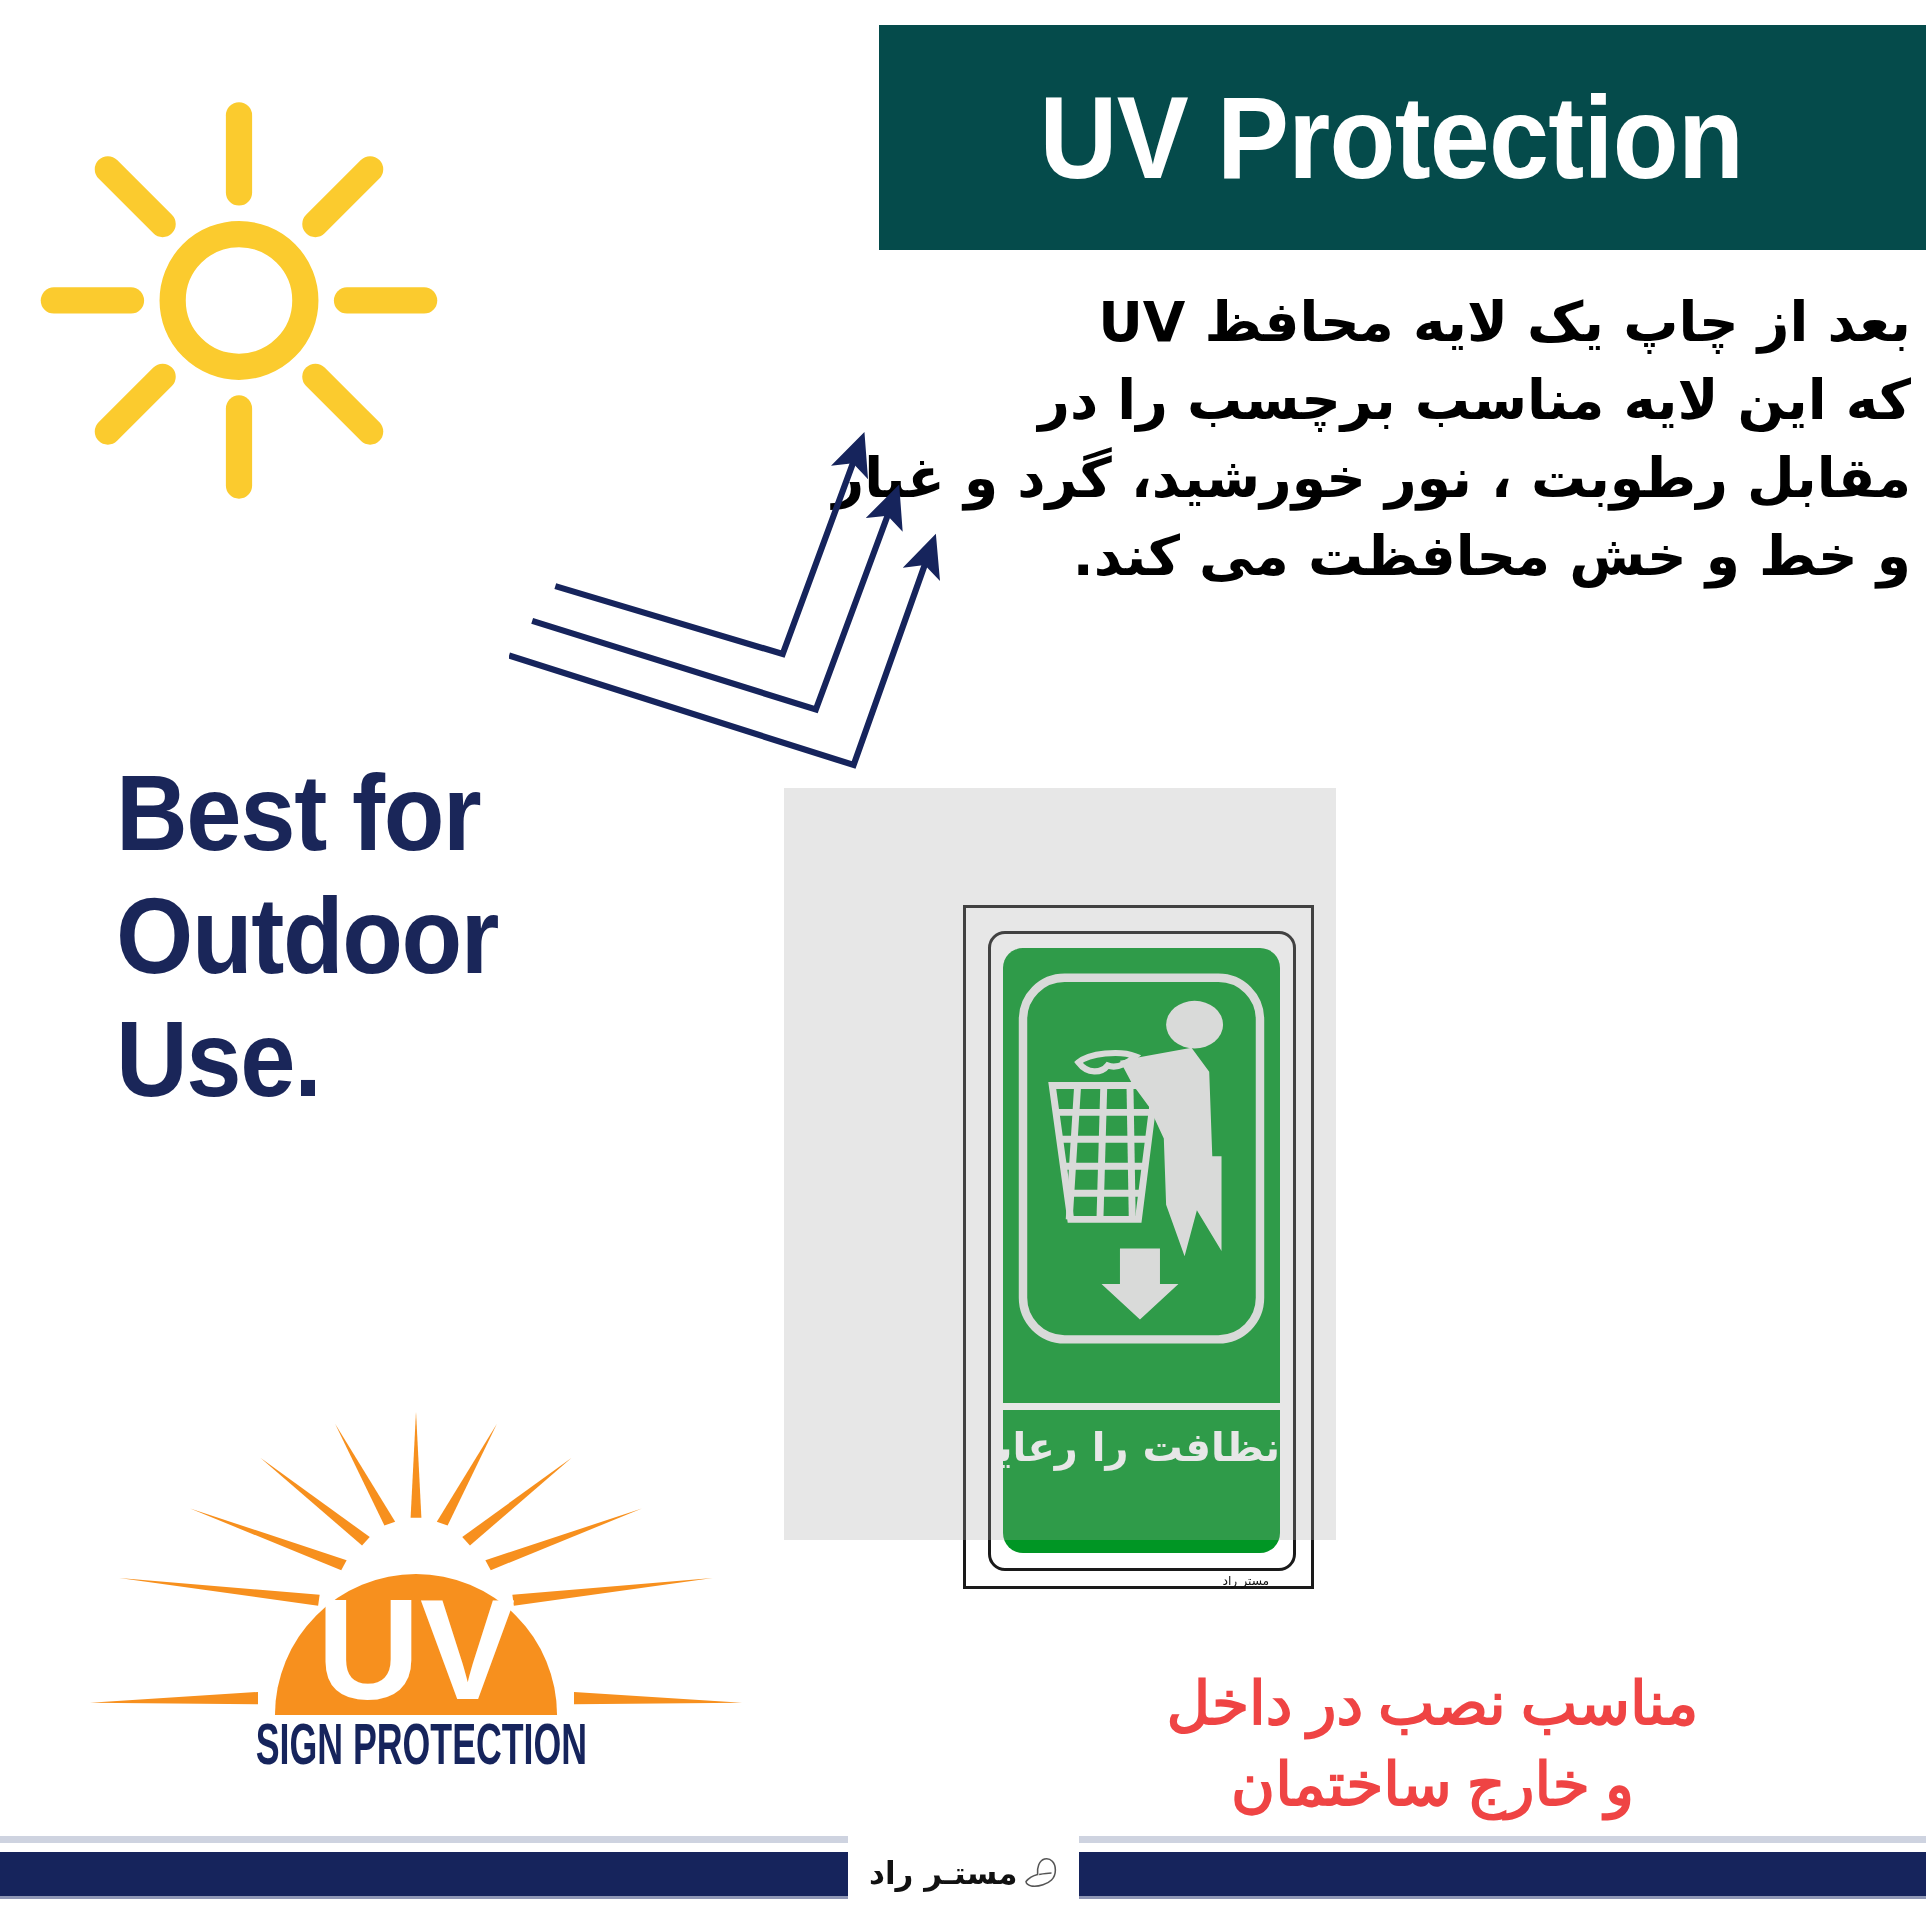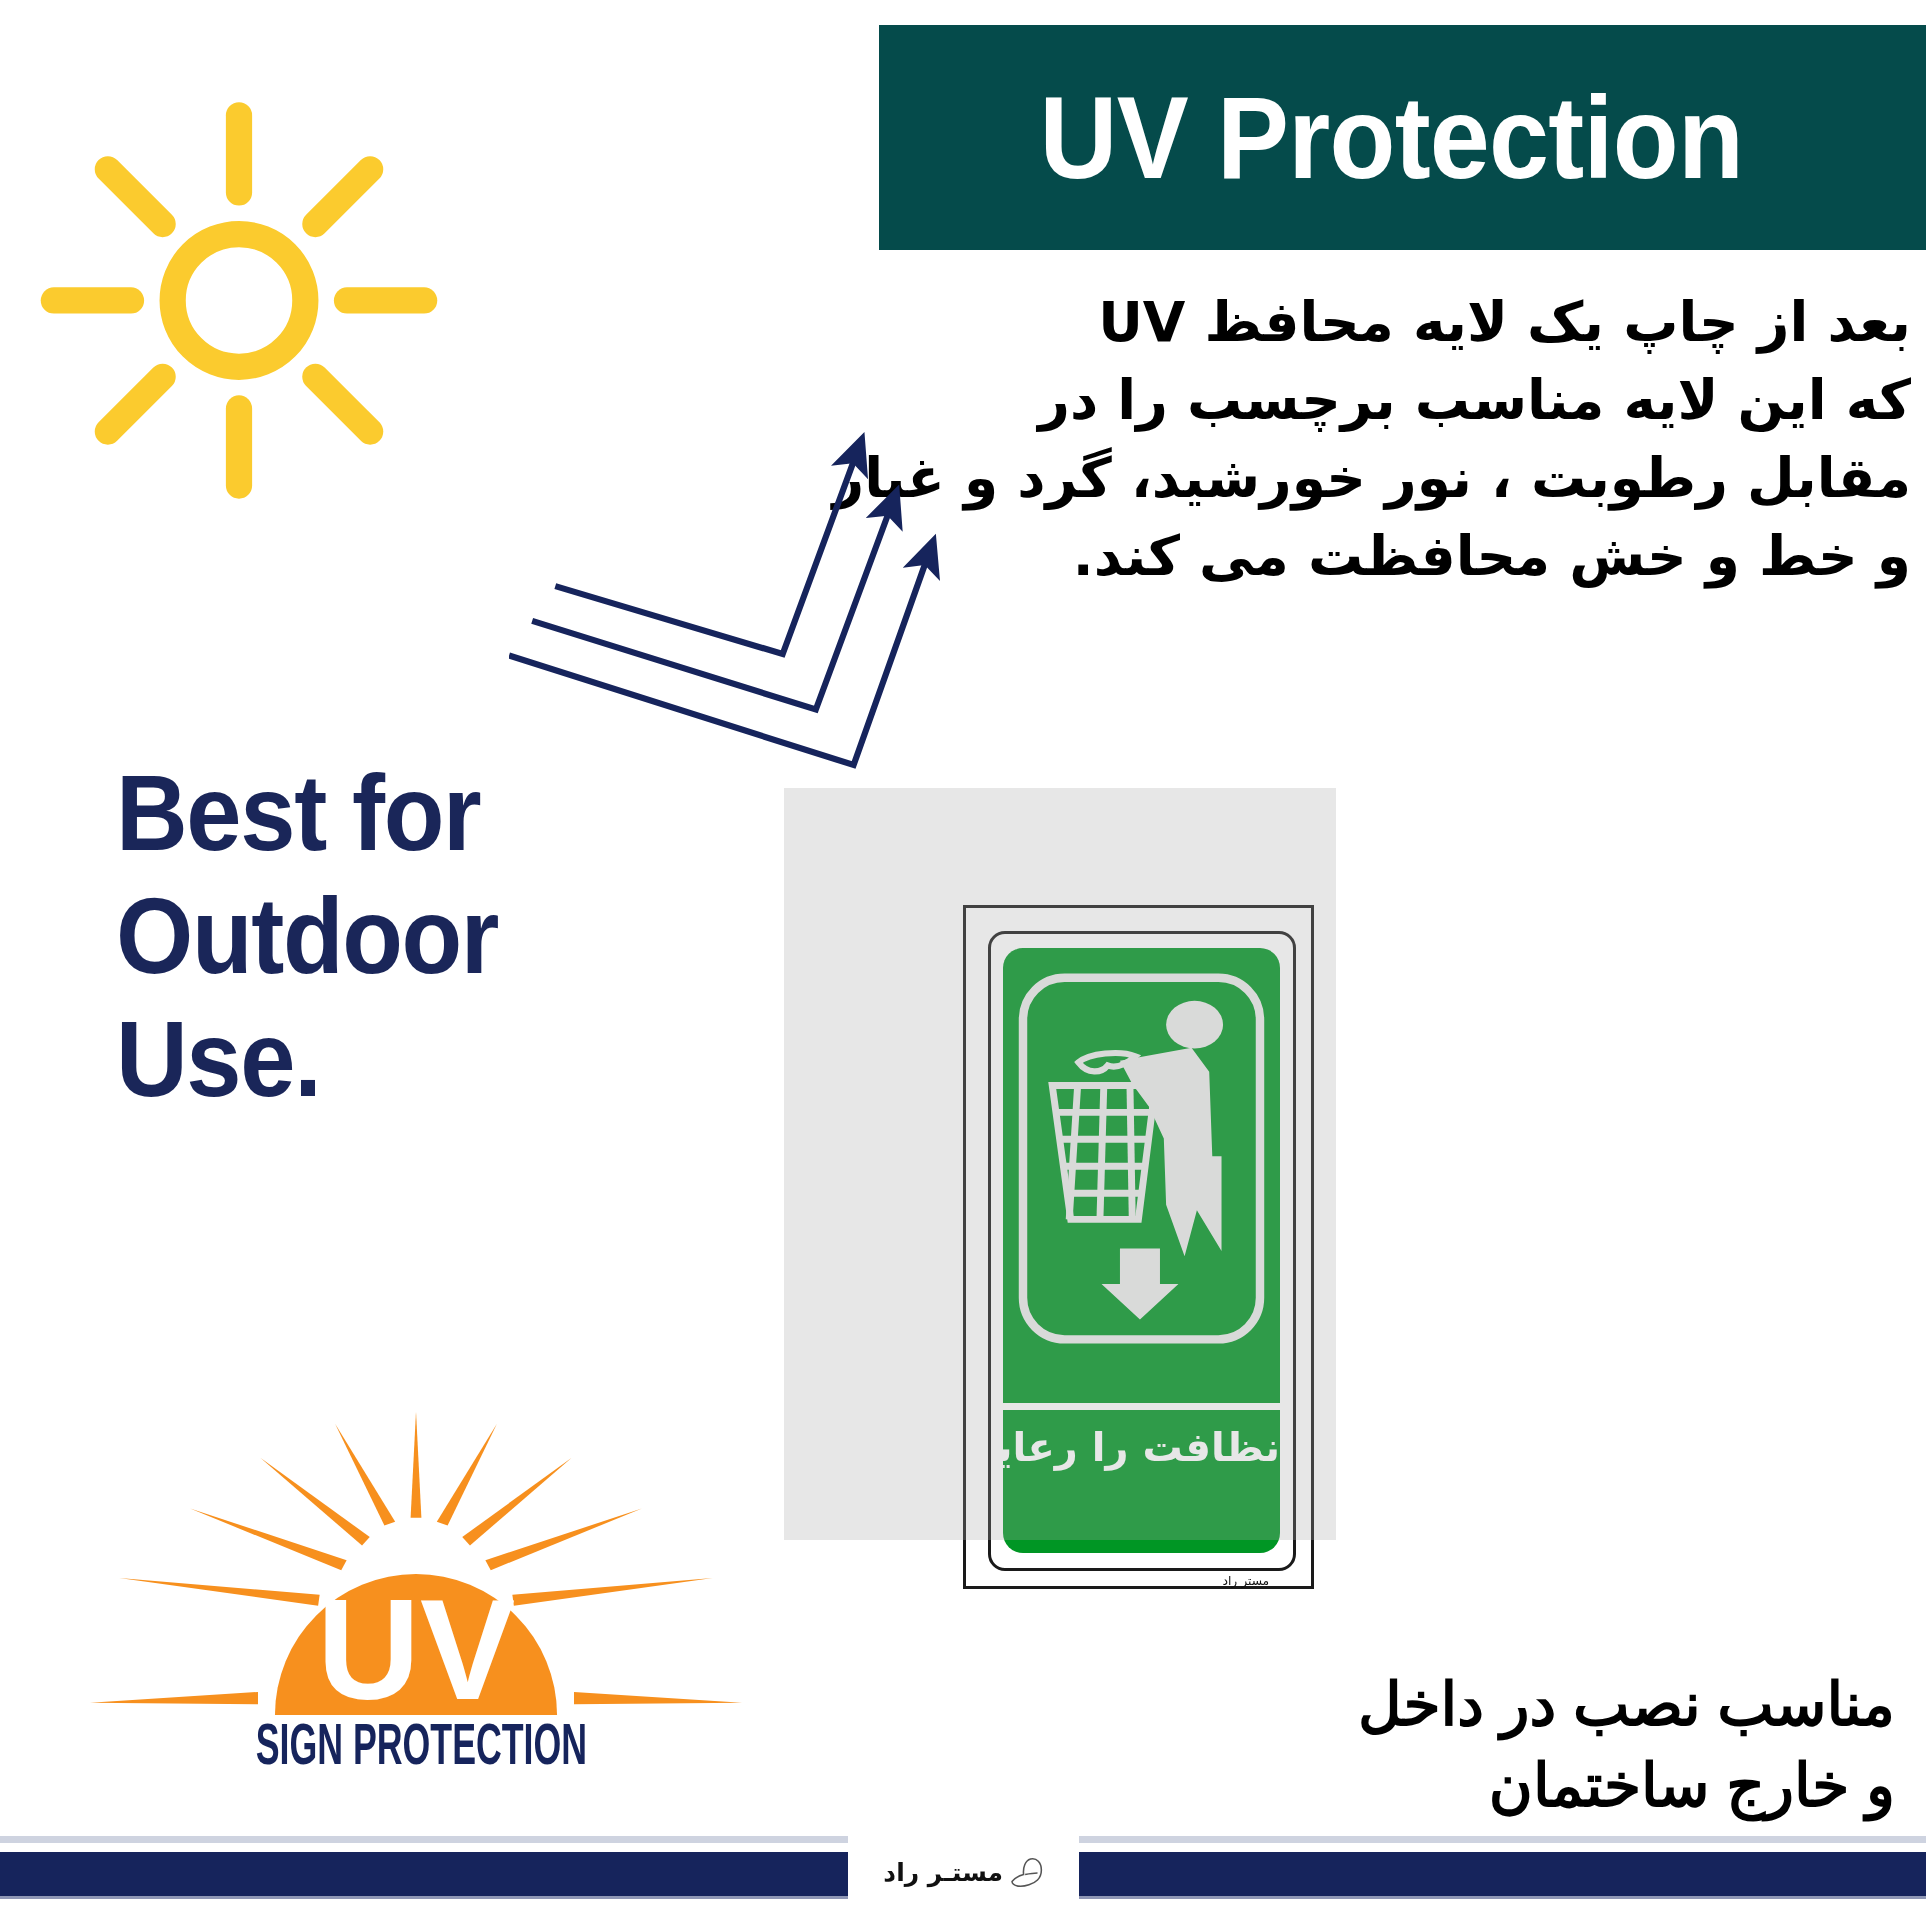--- a/index.html
+++ b/index.html
@@ -200,23 +200,23 @@
     z-index: 6;
   }
 
   
   .bottom-note {
     position: absolute;
     right: 31px;
     top: 1664px;
     width: 925px;
     direction: rtl;
-    text-align: right;
-    color: #000000;
-    font-family: Liberation Sans, sans-serif;
+    text-align: center;
+    color: #ef4444;
+    font-family: Liberation Serif, serif;
     font-weight: 700;
     font-size: 60px;
     line-height: 1.35;
   }
   .bottom-note span { display: block; white-space: nowrap; }
 
   
   .footer {
     position: absolute;
     left: 0;
@@ -259,21 +259,21 @@
     display: flex;
     align-items: center;
     justify-content: center;
     gap: 4.6px;
   }
   .footer-logo-text {
     direction: rtl;
     color: #111111;
     font-family: "DejaVu Sans", sans-serif;
     font-weight: bold;
-    font-size: 25px;
+    font-size: 31px;
     white-space: nowrap;
   }
 </style>
 </head>
 <body>
 
 <div class="stage">
 
   <div class="header-banner">
     <div class="header-title">UV Protection</div>

